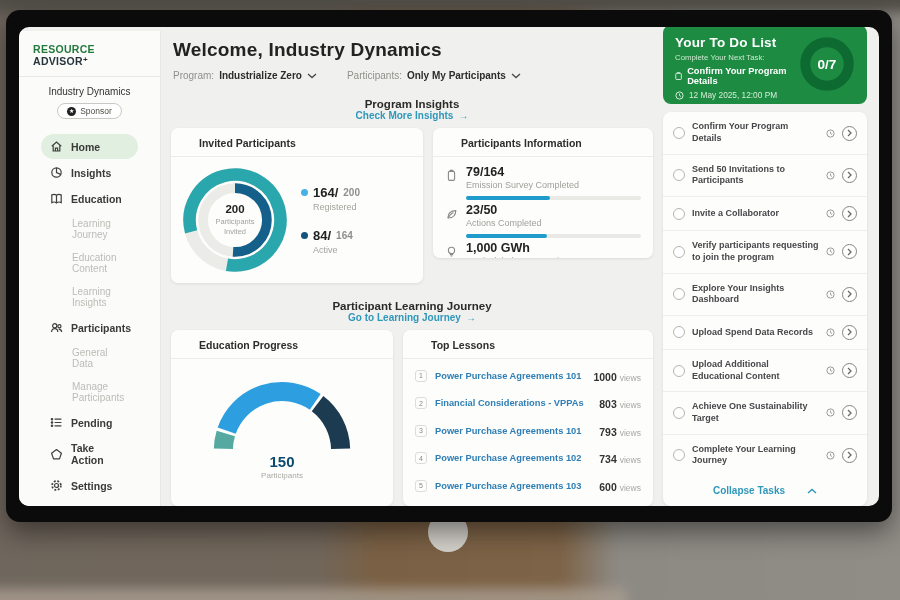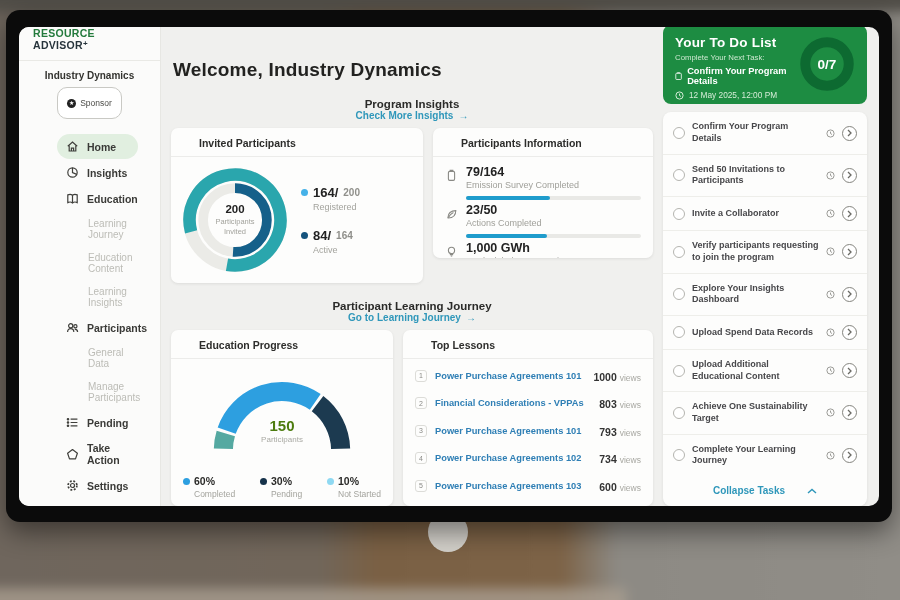--- a/index.html
+++ b/index.html
@@ -21,27 +21,27 @@
     border-radius:14px; box-shadow:0 10px 26px rgba(0,0,0,.45); z-index:2; }
   .screen { position:absolute; left:13px; top:17px; width:860px; height:479px; background:#f0f0ee;
     border-radius:10px; overflow:hidden; display:flex;align-items:flex-end; }
 
   
   .sb { width:142px; min-width:142px; background:#fbfbfa; border-right:1px solid #e7e7e3; }
   .sb-logo { padding:12px 12px 9px 14px; font-size:10.5px; font-weight:bold; letter-spacing:.3px;
     border-bottom:1px solid #e9e9e5; }
   .logo-g { color:#237a3c; } .logo-d { color:#26333b; } .logo-plus { color:#26333b; font-size:8px; vertical-align:top; }
   .sb-account { text-align:center; padding:9px 4px 7px; }
-  .sb-account-name { font-size:10px; font-weight:bold; color:#33332f; }
+  .sb-account-name { font-size:10px; font-weight:normal; color:#33332f; }
   .badge { display:inline-flex; align-items:center; gap:4px; margin-top:6px; border:1px solid #c9c9c4;
-    border-radius:10px; padding:10px 9px; background:#fff; }
+    border-radius:10px; padding:2px 9px; background:#fff; }
   .badge-ic { width:9px; height:9px; border-radius:50%; background:#222; display:flex; align-items:center;
     justify-content:center; color:#fff; font-size:6px; line-height:1; }
   .badge-tx { font-size:8.5px; color:#4c4c48; }
-  .nav { padding:7px 22px;margin-left:16px; }
+  .nav { padding:7px 22px; }
   .nav-item { display:flex; align-items:center; gap:8px; padding:6px 9px; border-radius:14px;
     font-size:10.5px; font-weight:bold; color:#3a3a37; margin:1px 0; cursor:pointer; }
   .nav-item.active { background:#e1efe0; }
   .nav-item svg { flex:0 0 auto; }
   .nav-sub { padding:6px 9px 6px 31px; font-size:10px; color:#bcbcb6; cursor:pointer; }
 
   
   .main { width:482px; min-width:482px; margin-left:10px; }
   h1 { font-size:19px; font-weight:bold; color:#222220; margin:22px 2px 9px; letter-spacing:.2px; }
   .filters { display:flex; gap:30px; align-items:center; margin:2px 2px 0; }
@@ -79,21 +79,21 @@
   .stat { display:flex; gap:8px; margin-bottom:3px; }
   .stat-ic { width:13px; padding-top:3px; color:#8a8a85; }
   .stat-main { flex:1; }
   .stat-val { font-size:12.5px; font-weight:bold; color:#222; }
   .stat-lab { font-size:9px; color:#a0a09a; margin-top:1px; }
   .bar { height:4px; background:#e9e9e6; border-radius:2px; margin-top:6px; width:100%; }
   .bar-fill { height:100%; background:#1f9ccc; border-radius:2px; }
 
   .gauge-body { position:relative; padding:12px 0 0; text-align:center; }
   .gauge-center { position:absolute; left:0; right:0; top:58px; text-align:center; }
-  .g-val { font-size:15px; font-weight:bold; color:#4d7c0f; }
+  .g-val { font-size:15px; font-weight:bold; color:#0c4a6e;margin-top:36px; }
   .g-lab { font-size:8px; color:#aaaaa4; margin-top:1px; }
   .g-legend { display:flex; justify-content:space-between; padding:8px 12px 0; }
   .gl-top { display:flex; align-items:center; gap:4px; }
   .gl-dot { width:7px; height:7px; border-radius:50%; }
   .gld-1 { background:#2d9fe0; } .gld-2 { background:#16324a; } .gld-3 { background:#8fd9f2; }
   .gl-pct { font-size:10.5px; font-weight:bold; color:#2b2b29; }
   .gl-lab { font-size:8.5px; color:#a3a39d; margin:2px 0 0 11px; }
 
   .lesson { display:flex; align-items:center; gap:8px; padding:0 12px; height:27.5px; }
   .rank { width:12px; height:12px; border:1px solid #dcdcd8; border-radius:3px; font-size:7px; color:#8a8a86;
@@ -210,20 +210,36 @@
                 <circle cx="6.5" cy="6.5" r="4.4" stroke-width="1.7" stroke-dasharray="1.9 1.6"></circle>
               </svg>
             <span>Settings</span>
           </div>
         </div>
       </div>
 
       <div class="main">
         <h1>Welcome, Industry Dynamics</h1>
 
+        <div class="filters">
+          <div class="filter">
+            <span class="f-lab">Program:</span>
+            <span class="f-val">Industrialize Zero</span>
+            <svg width="10" height="6" viewBox="0 0 10 6" fill="none" stroke="#4a4a46" stroke-width="1.3">
+                <polyline points="1,1 5,4.6 9,1"></polyline>
+              </svg>
+          </div>
+          <div class="filter">
+            <span class="f-lab">Participants:</span>
+            <span class="f-val">Only My Participants</span>
+            <svg width="10" height="6" viewBox="0 0 10 6" fill="none" stroke="#4a4a46" stroke-width="1.3">
+                <polyline points="1,1 5,4.6 9,1"></polyline>
+              </svg>
+          </div>
+        </div>
 
         <div class="sec-row">
           <span class="sec-title">Program Insights</span>
           <span class="sec-link">
             <span>Check More Insights</span>
             <span>→</span>
           </span>
         </div>
 
         <div class="cards">
@@ -330,43 +346,20 @@
               <svg width="158" height="92" viewBox="0 0 124 72">
                   <path d="M 16.0 60.9 A 46 46 0 0 1 17.9 48.9" stroke="#55a9a1" stroke-width="15" fill="none"></path>
                   <path d="M 18.6 46.7 A 46 46 0 0 1 88.1 24.1" stroke="#2d9fe0" stroke-width="15" fill="none"></path>
                   <path d="M 89.9 25.5 A 46 46 0 0 1 108.0 60.9" stroke="#1c3a50" stroke-width="15" fill="none"></path>
                 </svg>
               <div class="gauge-center">
                 <div class="g-val">150</div>
                 <div class="g-lab">Participants</div>
               </div>
             </div>
-            <div class="g-legend">
-              <div>
-                <div class="gl-top">
-                    <span class="gl-dot gld-1"></span>
-                    <span class="gl-pct">60%</span>
-                  </div>
-                <div class="gl-lab">Completed</div>
-              </div>
-              <div>
-                <div class="gl-top">
-                    <span class="gl-dot gld-2"></span>
-                    <span class="gl-pct">30%</span>
-                  </div>
-                <div class="gl-lab">Pending</div>
-              </div>
-              <div>
-                <div class="gl-top">
-                    <span class="gl-dot gld-3"></span>
-                    <span class="gl-pct">10%</span>
-                  </div>
-                <div class="gl-lab">Not Started</div>
-              </div>
-            </div>
           </div>
 
           <div class="card c-lessons">
             <div class="card-h">Top Lessons</div>
             <div style="padding-top:3px;">
               <div class="lesson">
                 <span class="rank">1</span>
                 <span class="lesson-t">Power Purchase Agreements 101</span>
                 <span><span class="views-n">1000</span><span class="views-w">views</span></span>
               </div>

